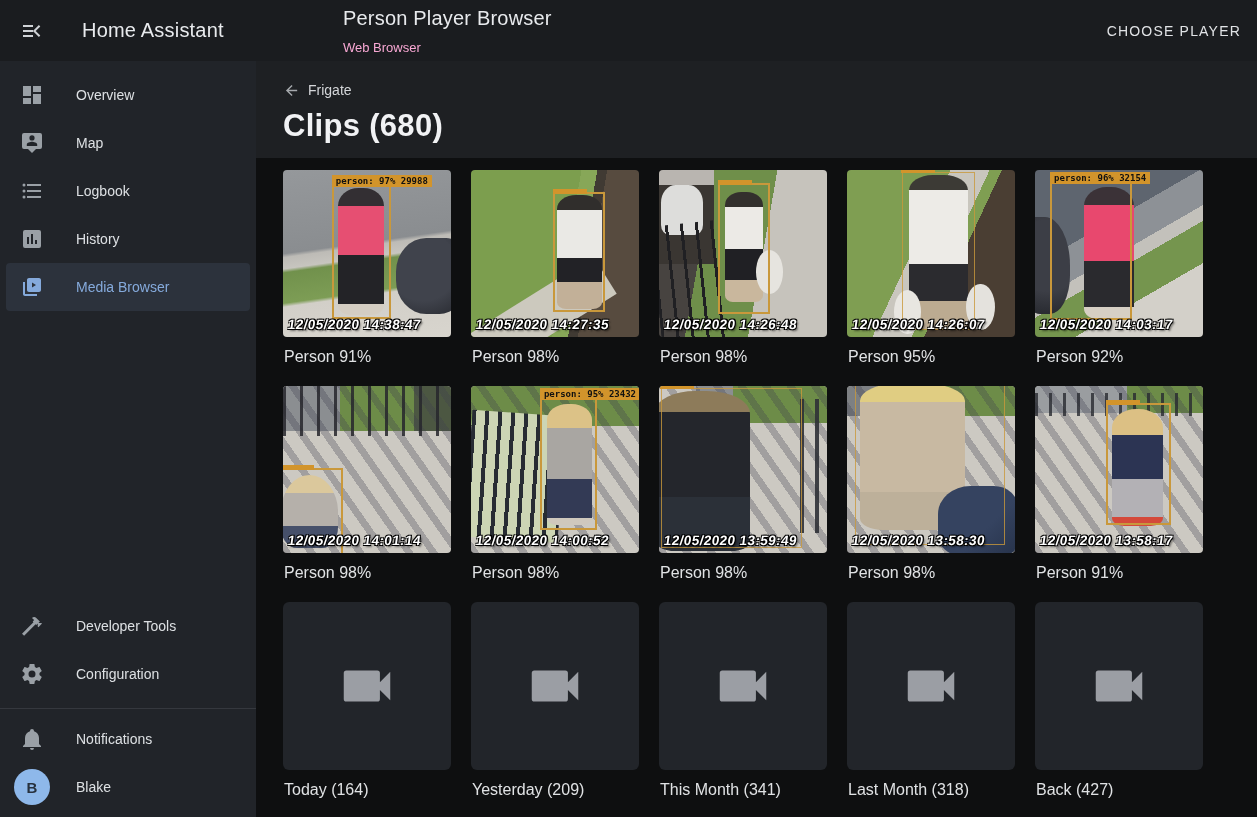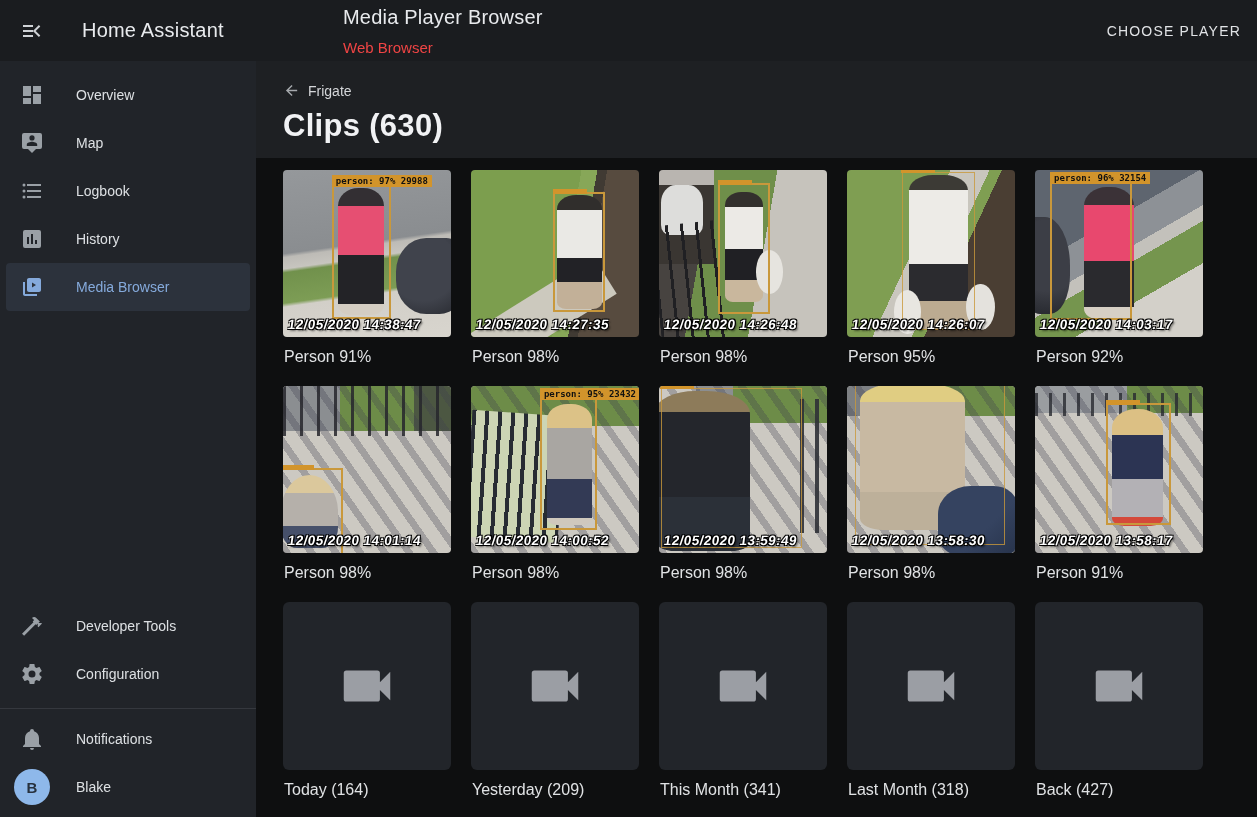--- a/index.html
+++ b/index.html
@@ -9,21 +9,21 @@
   
   .appbar { position:absolute; left:0; top:0; width:1257px; height:61px;
     background:#1a1c1f; display:flex; align-items:center; z-index:5; }
   .appbar-left { width:256px; display:flex; align-items:center; flex:none; }
   .menu-btn { width:48px; height:48px; margin-left:8px; display:flex; align-items:center;
     justify-content:center; cursor:pointer; border-radius:50%; }
   .menu-btn svg { fill:#cfd2d6; }
   .app-title { color:#e8eaed; font-size:20px; margin-left:26px; letter-spacing:.2px; }
   .page-title-block { margin-left:87px; }
   .page-title { color:#e8eaed; font-size:20px; font-weight:400; letter-spacing:.2px; }
-  .page-subtitle { color:#ef4444; font-size:15px; margin-top:10px; }
+  .page-subtitle { color:#f9a8d4; font-size:13px; margin-top:10px; }
   .appbar-spacer { flex:1; }
   .choose-player { color:#e1e3e6; font-size:14px; font-weight:500; letter-spacing:1.2px;
     padding:10px 12px; margin-right:4px; cursor:pointer; border-radius:4px; }
 
   
   .sidebar { position:absolute; left:0; top:61px; width:256px; height:756px;
     background:#212429; display:flex; flex-direction:column; padding-top:10px; }
   .side-item { height:48px; margin:0 6px; border-radius:4px; display:flex; align-items:center;
     cursor:pointer; flex:none; }
   .side-item .ic { width:24px; height:24px; margin-left:14px; flex:none; }
@@ -35,21 +35,21 @@
   .side-spacer { flex:1; }
   .side-divider { height:1px; background:#35383e; margin:10px 0 6px 0; flex:none; }
   .avatar { width:36px; height:36px; border-radius:50%; background:#8eb8ea; color:#27313e;
     font-size:15px; font-weight:700; display:flex; align-items:center; justify-content:center;
     margin-left:8px; flex:none; }
   .user-item .lbl { margin-left:26px; }
 
   
   .main { position:absolute; left:256px; top:61px; width:1001px; height:756px; background:#0e0f10; }
   .main-header { height:97px; background:#1e2023; padding:21px 0 0 27px; }
-  .breadcrumb { display:flex; align-items:center; cursor:pointer; width:max-content; }
+  .breadcrumb { display:flex; cursor:pointer; width:max-content; }
   .breadcrumb svg { fill:#a6a9ad; width:17px; height:17px; }
   .breadcrumb .bc-lbl { color:#d4d6d9; font-size:14px; margin-left:8px; }
   .content-title { color:#f1f2f4; font-size:31px; font-weight:700; margin-top:9px; letter-spacing:.3px; }
 
   .grid { padding:12px 0 0 27px; }
   .grid-row { display:flex; gap:20px; }
   .cell { width:168px; }
   .cell-label { color:#e0e2e4; font-size:16px; margin:11px 0 19px 1px; height:19px;
     white-space:nowrap; overflow:hidden; }
 
@@ -162,21 +162,21 @@
 <div class="appbar">
   <div class="appbar-left">
     <div class="menu-btn">
       <svg width="24" height="24" viewBox="0 0 24 24">
         <path d="M3 6h10v2H3zM3 11h10v2H3zM3 16h10v2H3zM20.3 7.4L15.7 12l4.6 4.6-1.4 1.4-6-6 6-6z"></path>
       </svg>
     </div>
     <div class="app-title">Home Assistant</div>
   </div>
   <div class="page-title-block">
-    <div class="page-title">Media Player Browser</div>
+    <div class="page-title">Person Player Browser</div>
     <div class="page-subtitle">Web Browser</div>
   </div>
   <div class="appbar-spacer"></div>
   <div class="choose-player">CHOOSE PLAYER</div>
 </div>
 
 <div class="sidebar">
   <div class="side-item">
     <span class="ic">
       <svg viewBox="0 0 24 24">
@@ -246,21 +246,21 @@
 </div>
 
 <div class="main">
   <div class="main-header">
     <div class="breadcrumb">
       <svg viewBox="0 0 24 24">
         <path d="M20,11V13H8L13.5,18.5L12.08,19.92L4.16,12L12.08,4.08L13.5,5.5L8,11H20Z"></path>
         </svg>
       <span class="bc-lbl">Frigate</span>
     </div>
-    <div class="content-title">Clips (630)</div>
+    <div class="content-title">Clips (680)</div>
   </div>
 
   <div class="grid">
 
     <div class="grid-row">
       <div class="cell">
         <div class="thumb s1">
           <div class="person"></div>
             <div class="prop"></div>
           <div class="bbox">

